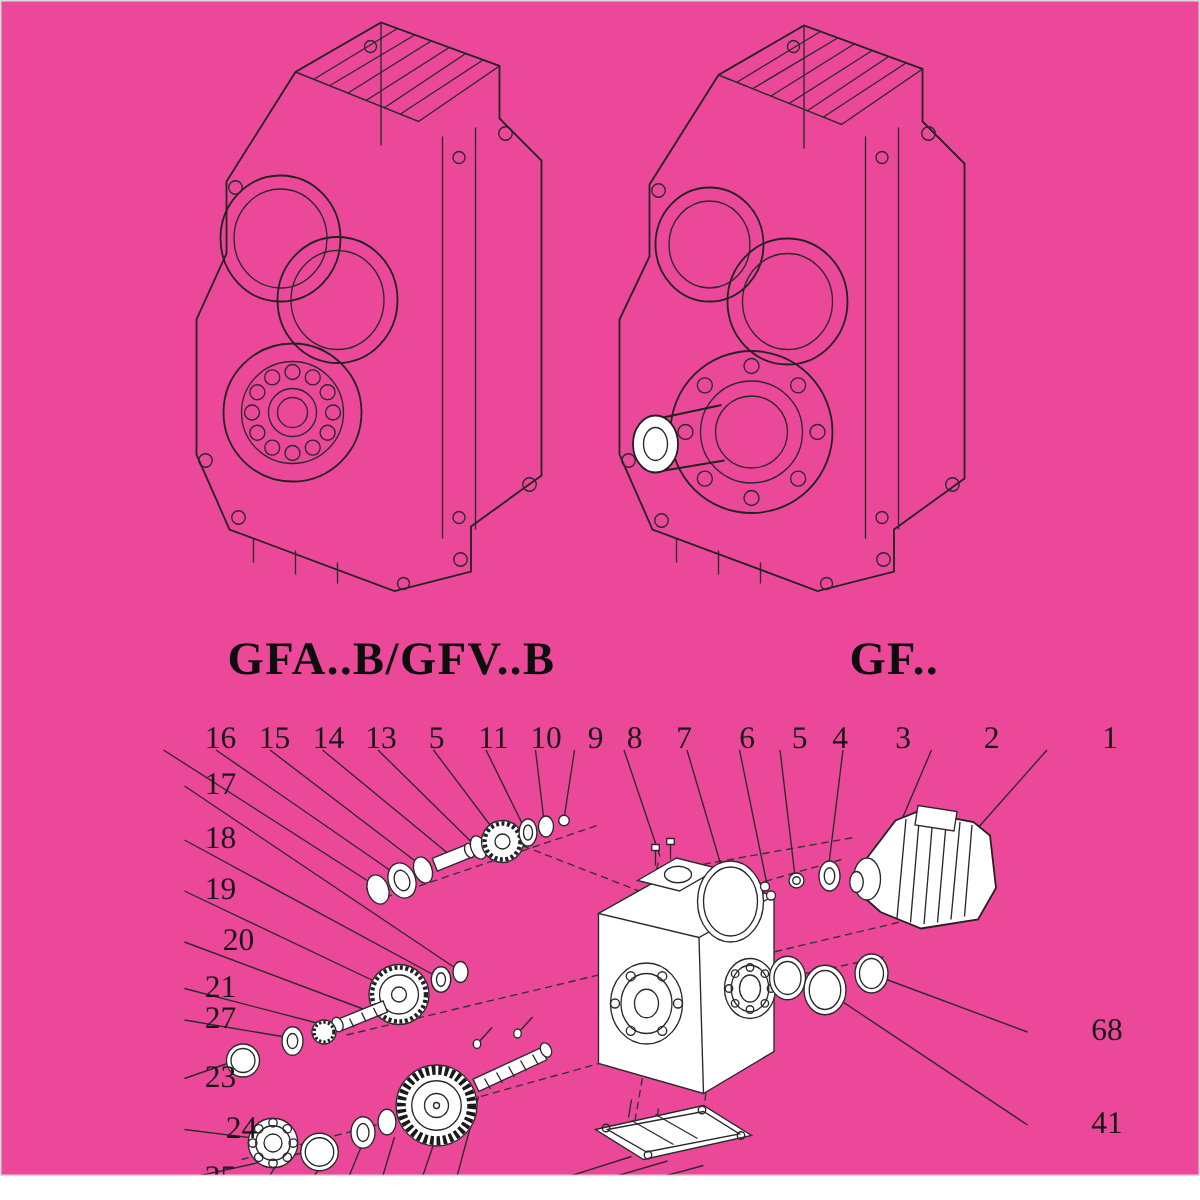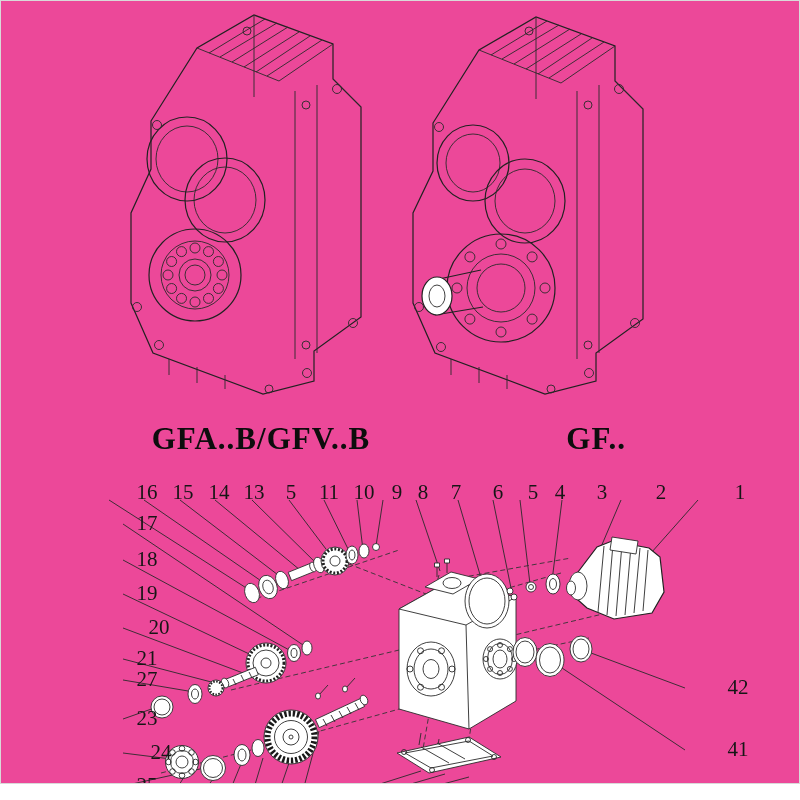--- a/index.html
+++ b/index.html
@@ -368,16 +368,16 @@
   <span class="pn" style="left:105px;top:522px;">17</span>
   <span class="pn" style="left:105px;top:558px;">18</span>
   <span class="pn" style="left:105px;top:592px;">19</span>
   <span class="pn" style="left:117px;top:626px;">20</span>
   <span class="pn" style="left:105px;top:657px;">21</span>
   <span class="pn" style="left:105px;top:678px;">27</span>
   <span class="pn" style="left:105px;top:717px;">23</span>
   <span class="pn" style="left:119px;top:751px;">24</span>
   <span class="pn" style="left:105px;top:784px;">25</span>
 
-  <span class="pn" style="left:696px;top:686px;">42</span>
+  <span class="pn" style="left:696px;top:686px;">68</span>
   <span class="pn" style="left:696px;top:748px;">41</span>
 
 </div>
 
 </body></html>

